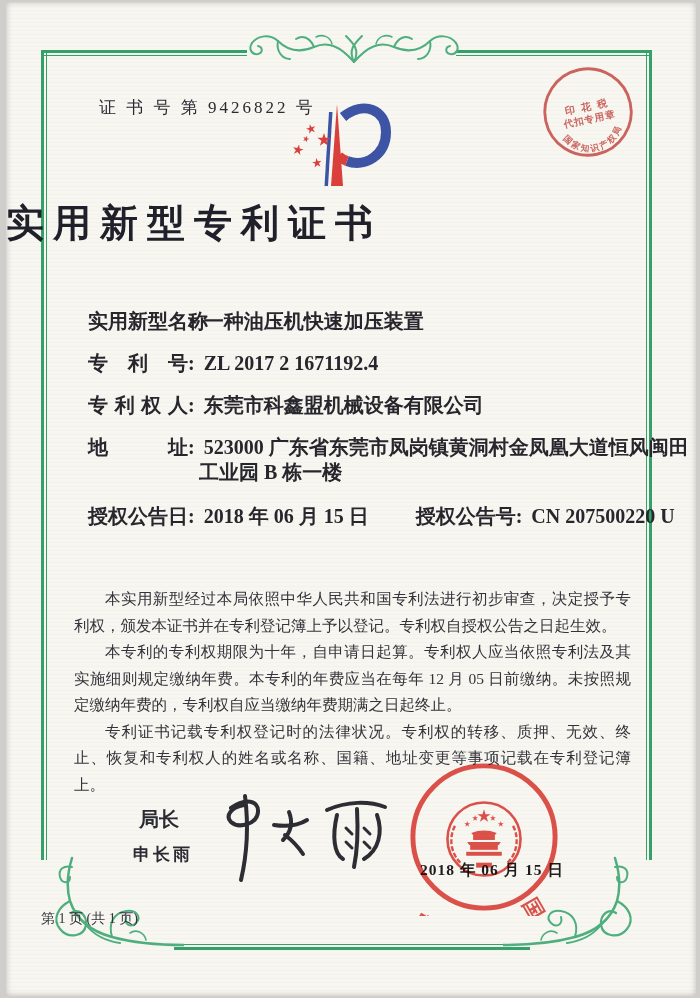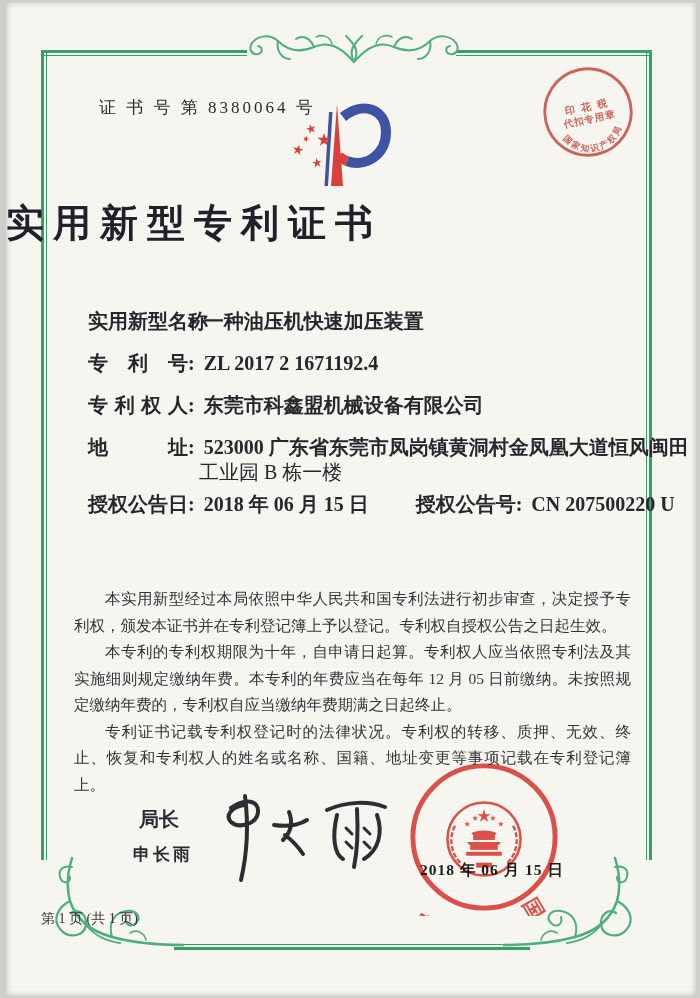--- a/index.html
+++ b/index.html
@@ -25,22 +25,22 @@
   :root { --green:#35a06a; --orn:#4fae7d; --ink:#2a2a32; --sealred:#e0473f; --stampred:#cd5b55; }
   
   #cert-no { left:93px; top:94px; font-size:17px; letter-spacing:3px; color:var(--ink); }
   #title { left:0; top:196px; width:694px; text-align:left; font-size:38px; font-weight:bold;
            letter-spacing:9px; color:#20202a; }
   #fields { left:82px; top:306px; width:562px; font-size:20px; color:#26262c; }
   .f-row { line-height:26px; margin-bottom:16px; white-space:nowrap; }
   .f-label { display:inline-block; width:100px; text-align:justify; text-align-last:justify; font-weight:600; }
   .colon { font-weight:600; }
   .f-value { padding-left:9px; font-weight:600; }
-  .addr-line2 { margin-left:111px; line-height:25px; font-weight:400; }
-  .f-row.addr { margin-bottom:6px; }
+  .addr-line2 { margin-left:111px; line-height:25px; font-weight:700; }
+  .f-row.addr { margin-bottom:18px; }
   .grant-group2 { margin-left:42px; }
   #paras { left:68px; top:584px; width:557px; font-size:15.5px; line-height:26.5px;
            text-align:justify; color:#33333a; }
   #paras p { text-indent:2em; }
   #officer-title { left:133px; top:804px; font-size:20px; font-weight:600; color:var(--ink); }
   #officer-name  { left:127px; top:841px; font-size:17px; font-weight:600; letter-spacing:3px; color:var(--ink);text-align:right; }
   #seal-date { left:414px; top:858px; width:150px; font-size:15.5px; font-weight:600;
                color:#1d1d1d; letter-spacing:1px; z-index:1; }
   #footer { left:35px; top:908px; width:606px; font-size:14px; color:#33333a; }
   
@@ -90,21 +90,21 @@
     <g fill="none" stroke="#4fae7d" stroke-linecap="round">
       <path d="M150,89 C120,89 100,87 78,81 C56,75 42,63 36,45 C32,31 34,15 38,2" stroke-width="2.5"></path>
       <path d="M36,45 C24,51 18,63 26,73 C34,83 50,81 52,69 C53,58 44,52 37,57" stroke-width="2.2"></path>
       <path d="M78,81 C74,67 80,57 92,55 C102,53 108,61 102,67 C97,72 90,69 92,61" stroke-width="2"></path>
       <path d="M52,69 C60,79 72,85 86,87" stroke-width="2"></path>
       <path d="M38,11 C30,9 24,13 26,21 C28,28 36,28 36,21" stroke-width="2"></path>
       <path d="M112,84 C110,76 102,73 96,77" stroke-width="1.6"></path>
     </g>
   </svg>
 
-  <div id="cert-no" class="abs">证 书 号 第 8380064 号</div>
+  <div id="cert-no" class="abs">证 书 号 第 9426822 号</div>
 
   <svg class="abs" style="left:278px; top:96px;" width="110" height="92" viewBox="0 0 110 92">
     <defs>
       <path id="star" d="M0,-1 L0.224,-0.309 0.951,-0.309 0.363,0.118 0.588,0.809 0,0.382 -0.588,0.809 -0.363,0.118 -0.951,-0.309 -0.224,-0.309 Z"></path>
     </defs>
     <polygon points="45,14 48.5,14 44,88 40.5,88" fill="#3d53a4"></polygon>
     <polygon points="53,6 59,88 47,88" fill="#d9403c"></polygon>
     <path d="M59,19 C80,2 102,12 102,34 C102,57 81,70 63,63" fill="none" stroke="#3d53a4" stroke-width="10"></path>
     <path d="M63,63 C59,61.5 56.5,60 54.5,58" fill="none" stroke="#d9403c" stroke-width="10"></path>
     <use href="#star" transform="translate(40,42) scale(7)" fill="#d9403c"></use>

